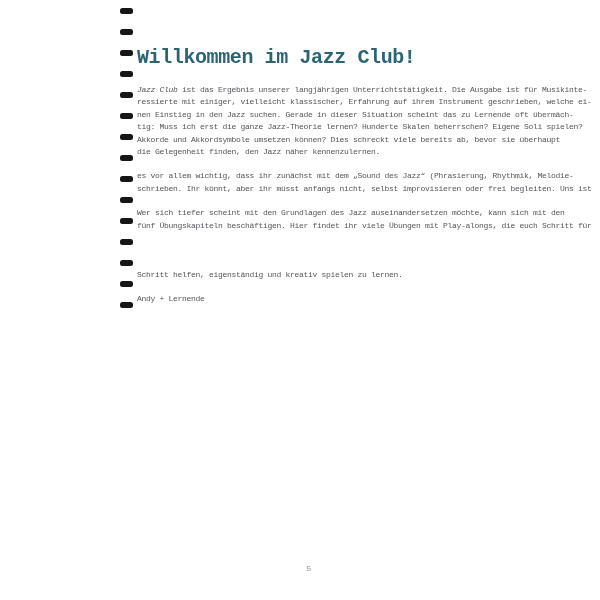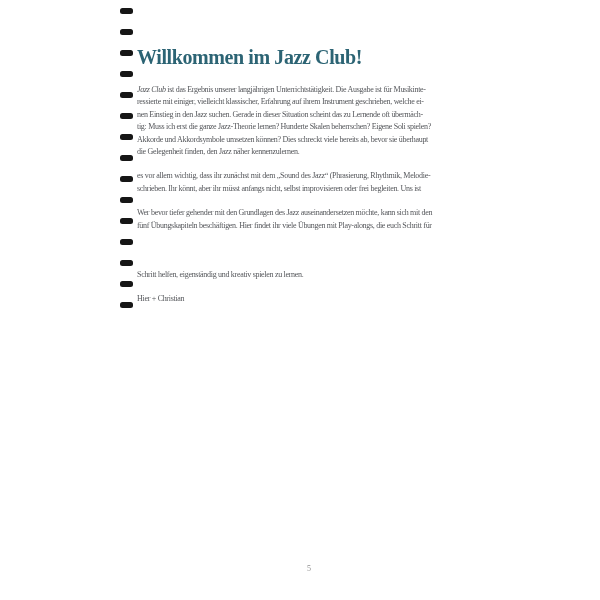--- a/index.html
+++ b/index.html
@@ -1,18 +1,18 @@
 <!DOCTYPE html>
 <html lang="de"><head>
 <meta charset="utf-8">
 <style>
   html,body{margin:0;padding:0;background:#ffffff;}
   .canvas{
     position:relative;width:600px;height:600px;background:#ffffff;
-    font-family:Liberation Serif, serif;overflow:hidden;
+    font-family:Liberation Mono, monospace;overflow:hidden;
   }
   .binding{position:absolute;left:120px;top:8px;display:flex;flex-direction:column;}
   .dash{width:13px;height:6px;border-radius:2.5px;margin-bottom:15px;}
   .content{position:absolute;left:137px;top:46px;width:344px;}
   .title{
     margin:0 0 15px 0;font-size:20px;font-weight:bold;letter-spacing:-0.4px;
   }
   .para{margin:0 0 12px 0;}
   .line{
     font-size:8px;line-height:12.4px;letter-spacing:-0.3px;
@@ -56,25 +56,25 @@
           <div class="line" style="color: rgb(84, 86, 90);">nen Einstieg in den Jazz suchen. Gerade in dieser Situation scheint das zu Lernende oft übermäch-</div>
           <div class="line" style="color: rgb(84, 86, 90);">tig: Muss ich erst die ganze Jazz-Theorie lernen? Hunderte Skalen beherrschen? Eigene Soli spielen?</div>
           <div class="line" style="color: rgb(84, 86, 90);">Akkorde und Akkordsymbole umsetzen können? Dies schreckt viele bereits ab, bevor sie überhaupt</div>
           <div class="line" style="color: rgb(84, 86, 90);">die Gelegenheit finden, den Jazz näher kennenzulernen.</div>
         </div>
         <div class="para">
           <div class="line" style="color: rgb(84, 86, 90);">es vor allem wichtig, dass ihr zunächst mit dem „Sound des Jazz“ (Phrasierung, Rhythmik, Melodie-</div>
           <div class="line" style="color: rgb(84, 86, 90);">schrieben. Ihr könnt, aber ihr müsst anfangs nicht, selbst improvisieren oder frei begleiten. Uns ist</div>
         </div>
         <div class="para">
-          <div class="line" style="color: rgb(84, 86, 90);">Wer bevor tiefer gehender mit den Grundlagen des Jazz auseinandersetzen möchte, kann sich mit den</div>
+          <div class="line" style="color: rgb(84, 86, 90);">Wer sich tiefer scheint mit den Grundlagen des Jazz auseinandersetzen möchte, kann sich mit den</div>
           <div class="line" style="color: rgb(84, 86, 90);">fünf Übungskapiteln beschäftigen. Hier findet ihr viele Übungen mit Play-alongs, die euch Schritt für</div>
           <div class="line" style="color: rgb(84, 86, 90); margin-top: 37px;">Schritt helfen, eigenständig und kreativ spielen zu lernen.</div>
         </div>
         <div class="para">
-          <div class="line" style="color: rgb(84, 86, 90);">Hier + Christian</div>
+          <div class="line" style="color: rgb(84, 86, 90);">Andy + Lernende</div>
         </div>
       </div>
   </div>
 
   <div class="pagenum">5</div>
 
 </div>
 
 </body></html>

